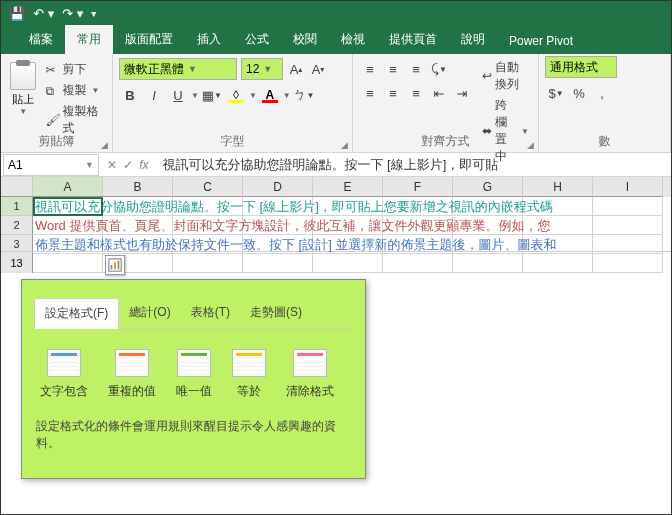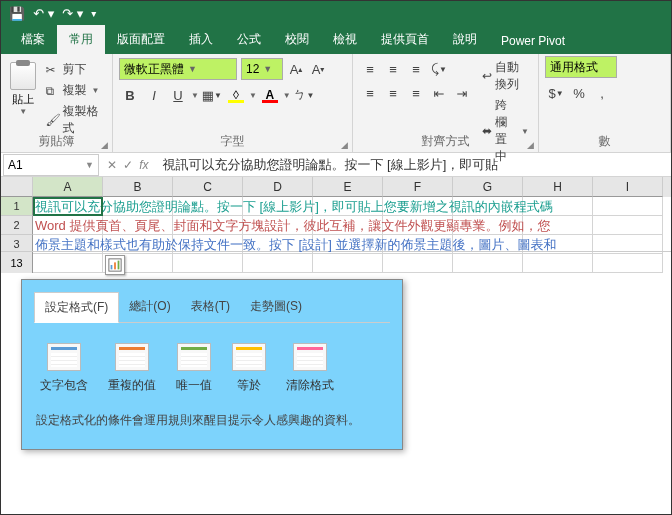--- a/index.html
+++ b/index.html
@@ -1,19 +1,19 @@
 <!DOCTYPE html>
 <html><head>
 <meta charset="utf-8">
 <style>
 *{box-sizing:border-box;margin:0;padding:0;font-family:"Microsoft JhengHei",Arial,sans-serif;font-size:12px}
 body{background:#fff;width:672px;height:515px;overflow:hidden;border:1px solid #333;position:relative}
 .titlebar{height:24px;background:#217346;display:flex;align-items:center;padding:0 8px;gap:8px}
 .titlebar .tico{color:#fff;font-size:13px}
-.menubar{height:29px;background:#217346;display:flex;align-items:flex-end;padding-left:8px}
+.menubar{height:29px;background:#217346;display:flex;align-items:flex-end;padding-left:16px}
 .mtab{color:#fff;padding:6px 12px;cursor:pointer;font-size:12px}
 .mtab.active{background:#f3f3f3;color:#217346}
 .ribbon{height:99px;background:#f3f3f3;border-bottom:1px solid #d4d4d4;display:flex}
 .rgroup{border-right:1px solid #d4d4d4;padding:4px 6px;display:flex;flex-direction:column;position:relative}
 .rgroup .glabel{position:absolute;bottom:2px;left:0;right:0;text-align:center;color:#666;font-size:11px}
 .rgroup .glabel .corner{position:absolute;right:4px;bottom:0;font-size:9px;color:#888}
 .paste-big{display:flex;flex-direction:column;align-items:center;width:36px;padding-top:4px}
 .paste-ico{width:26px;height:28px;background:linear-gradient(#fff,#e8e8e8);border:1px solid #b0b0b0;border-radius:2px;position:relative}
 .paste-ico:before{content:"";position:absolute;top:-3px;left:5px;width:14px;height:6px;background:#888;border-radius:2px}
 .clipside{display:flex;flex-direction:column;gap:2px;padding-left:4px;padding-top:2px}
@@ -47,21 +47,21 @@
 .rh{width:32px;background:#e6e6e6;border-right:1px solid #999;border-bottom:1px solid #ccc;text-align:center;line-height:19px;color:#333;font-size:11px}
 .rh.sel{background:#d3e5c8}
 .cell{width:70px;border-right:1px solid #d4d4d4;border-bottom:1px solid #d4d4d4;position:relative}
 .overflow-text{position:absolute;left:0;top:0;height:25px;line-height:19px;white-space:nowrap;font-size:13px;z-index:1;padding-left:2px}
 .r1t{color:#1a9e8f}
 .r2t{color:#c05050}
 .r3t{color:#4472c4}
 .selcell{border:2px solid #217346;position:absolute;left:32px;top:20px;width:70px;height:19px;z-index:2;pointer-events:none}
 .qabtn{position:absolute;left:104px;top:78px;width:20px;height:20px;background:#fff;border:1px solid #999;box-shadow:1px 1px 2px rgba(0,0,0,.3);z-index:5;display:flex;align-items:center;justify-content:center}
 .qabtn svg{width:14px;height:14px}
-.popup{position:absolute;left:20px;top:102px;width:382px;background:#7dd3fc;border:1px solid #888;box-shadow:2px 2px 6px rgba(0,0,0,.3);z-index:10;padding:12px 12px}
+.popup{position:absolute;left:20px;top:102px;width:345px;background:#bef264;border:1px solid #888;box-shadow:2px 2px 6px rgba(0,0,0,.3);z-index:10;padding:18px 12px}
 .poptabs{display:flex;border-bottom:1px solid #ccc;margin-bottom:14px}
 .ptab{padding:6px 10px;font-size:12px;color:#444;cursor:pointer}
 .ptab.active{border:1px solid #ccc;border-bottom:1px solid #fff;margin-bottom:-1px;background:#fff}
 .popicons{display:flex;gap:20px;padding:6px 6px 14px}
 .pico{display:flex;flex-direction:column;align-items:center;gap:6px;cursor:pointer}
 .pico .pib{width:34px;height:28px;border:1px solid #bbb;background:#f8f8f8;position:relative}
 .pico .pib:before{content:"";position:absolute;top:3px;left:3px;right:3px;height:3px;background:#5b9bd5}
 .pico .pib:after{content:"";position:absolute;top:9px;left:3px;right:3px;bottom:3px;background:repeating-linear-gradient(#fff,#fff 3px,#eee 3px,#eee 4px)}
 .pico.p2 .pib:before{background:#ed7d31}
 .pico.p3 .pib:before{background:#70ad47}

